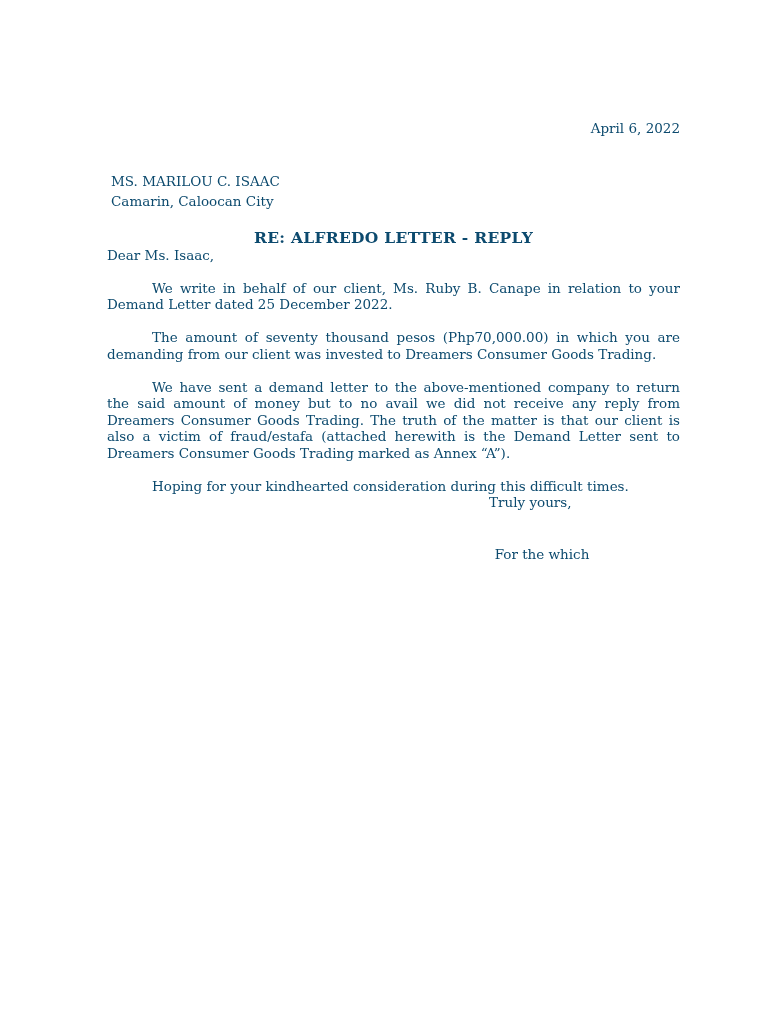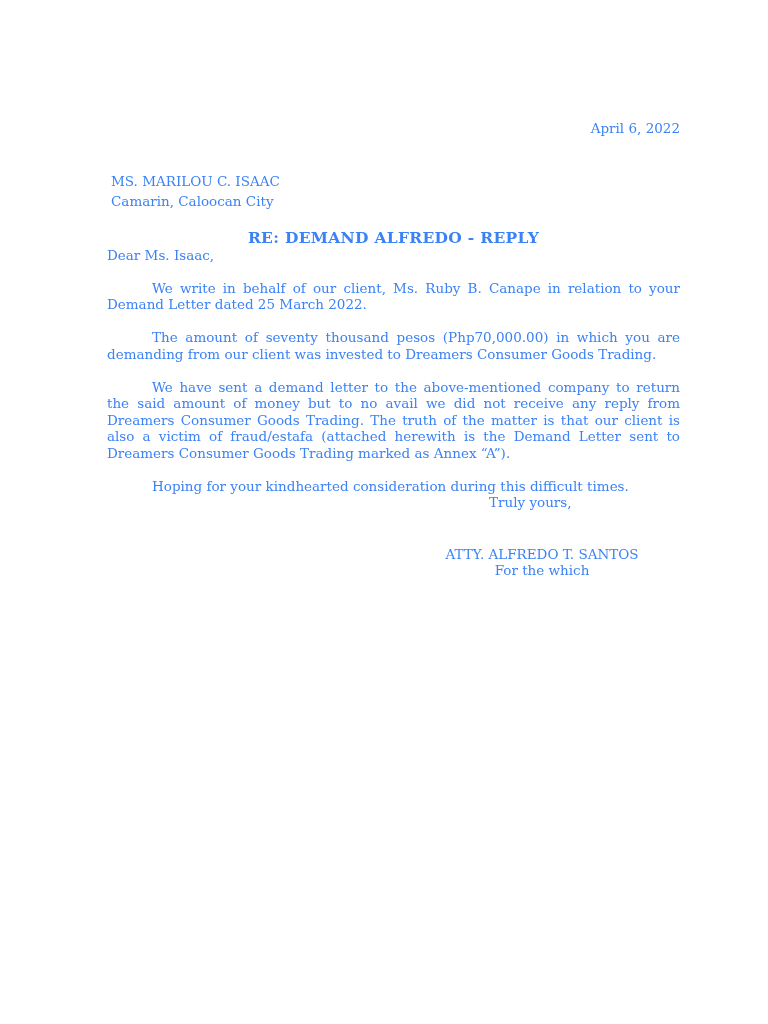--- a/index.html
+++ b/index.html
@@ -6,21 +6,21 @@
     margin: 0;
     padding: 0;
     background: #ffffff;
   }
   .page {
     position: relative;
     width: 768px;
     height: 1024px;
     background: #ffffff;
     font-family: "DejaVu Serif", "Liberation Serif", serif;
-    color: #3b82f6;
+    color: #0c4a6e;
     overflow: hidden;
   }
   .content {
     position: absolute;
     left: 107px;
     top: 0;
     width: 573px;
     font-size: 13.5px;
     line-height: 16.5px;
   }
@@ -68,34 +68,33 @@
 <div class="page">
   <div class="content">
 
     <div class="date-line">April 6, 2022</div>
 
     <div class="recipient-block">
       <div>MS. MARILOU C. ISAAC</div>
       <div>Camarin, Caloocan City</div>
     </div>
 
-    <div class="subject-line">RE: DEMAND ALFREDO - REPLY</div>
+    <div class="subject-line">RE: ALFREDO LETTER - REPLY</div>
 
     <div class="salutation">Dear Ms. Isaac,</div>
 
-    <p class="para">We write in behalf of our client, Ms. Ruby B. Canape in relation to your Demand Letter dated 25 March 2022.</p>
+    <p class="para">We write in behalf of our client, Ms. Ruby B. Canape in relation to your Demand Letter dated 25 December 2022.</p>
 
     <p class="para">The amount of seventy thousand pesos (Php70,000.00) in which you are demanding from our client was invested to Dreamers Consumer Goods Trading.</p>
 
     <p class="para">We have sent a demand letter to the above-mentioned company to return the said amount of money but to no avail we did not receive any reply from Dreamers Consumer Goods Trading. The truth of the matter is that our client is also a victim of fraud/estafa (attached herewith is the Demand Letter sent to Dreamers Consumer Goods Trading marked as Annex “A”).</p>
 
 
     <p class="para">Hoping for your kindhearted consideration during this difficult times.</p>
 
     <div class="closing">Truly yours,</div>
 
     <div class="signature-block">
-      <div>ATTY. ALFREDO T. SANTOS</div>
       <div>For the which</div>
     </div>
 
   </div>
 </div>
 
 </body></html>

